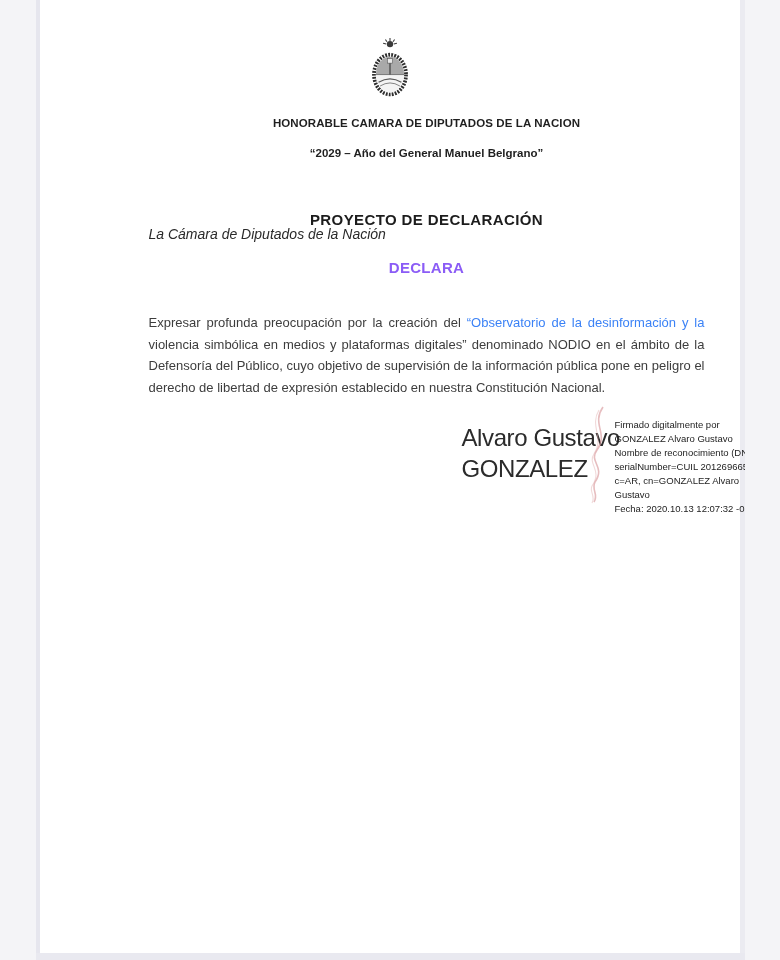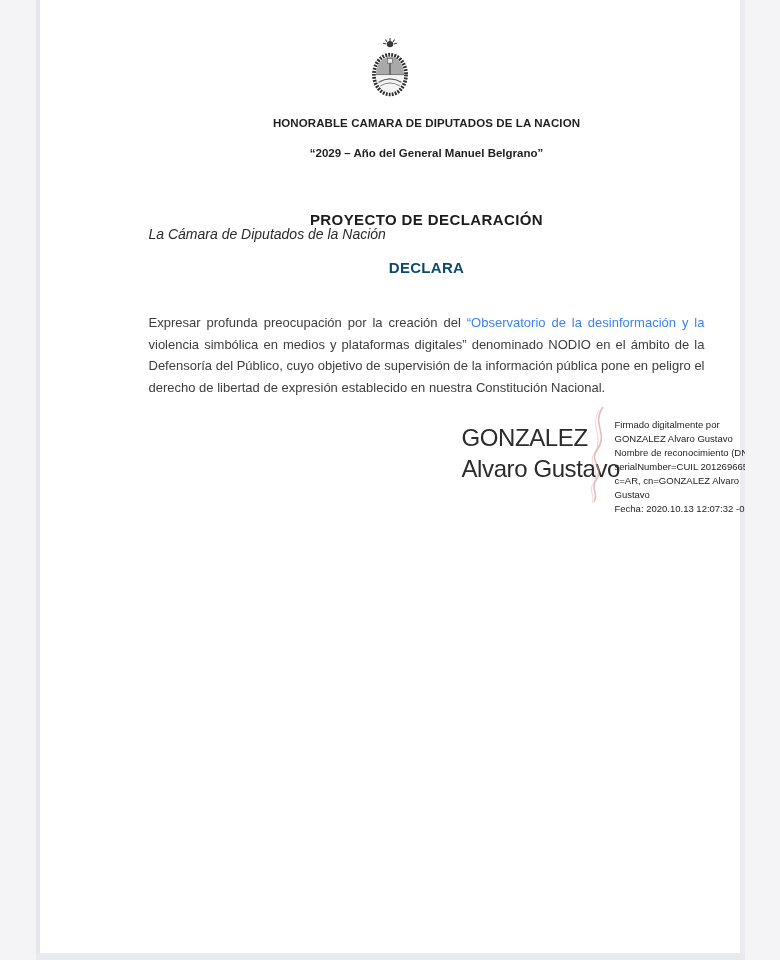--- a/index.html
+++ b/index.html
@@ -28,21 +28,21 @@
   .doc-title {
     position:absolute; left:0; right:0; top:190px; text-align:center;
     font-weight:bold; font-size:15px; letter-spacing:0.4px; color:#1c1c1c;margin-top:21px;
   }
   .chamber-line {
     position:absolute; left:0; top:226px;
     font-style:italic; font-size:14px; color:#2a2a2a;
   }
   .declara {
     position:absolute; left:0; right:0; top:259px; text-align:center;
-    font-weight:bold; font-size:15px; letter-spacing:0.3px; color:#0c4a6e;
+    font-weight:bold; font-size:15px; letter-spacing:0.3px; color:#8b5cf6;
   }
   .body-par {
     position:absolute; left:0; right:0; top:299px;
     font-size:13px; line-height:21.5px; text-align:justify; color:#3d3d3d;
   }
   .body-par .quoted { color:#3b82f6; }
 
   .sig-name {
     position:absolute; left:426px; top:422px;
     font-size:24px; line-height:31px; letter-spacing:-0.4px; color:#2b2b2b;
@@ -96,22 +96,22 @@
     <div class="doc-title">PROYECTO DE DECLARACIÓN</div>
 
     <div class="chamber-line">La Cámara de Diputados de la Nación</div>
 
     <div class="declara">DECLARA</div>
 
     <p class="body-par"><span>Expresar profunda preocupación por la creación del </span><span class="quoted">“Observatorio de la desinformación y la</span><span> violencia simbólica en medios y plataformas digitales” denominado NODIO en el ámbito de la Defensoría del Público, cuyo objetivo de supervisión de la información pública pone en peligro el derecho de libertad de expresión establecido en nuestra Constitución Nacional.</span></p>
   </div>
 
   <div class="sig-name">
+    <div>Alvaro Gustavo</div>
     <div>GONZALEZ</div>
-    <div>Alvaro Gustavo</div>
   </div>
 
   <svg class="sig-flourish" viewBox="0 0 34 102" aria-hidden="true">
     <path d="M22,3 C10,20 28,30 16,46 C7,58 25,62 14,78 C10,86 18,90 13,98" fill="none" stroke="#d89a9c" stroke-width="1.6" opacity="0.65"></path>
     <path d="M18,6 C8,22 24,34 13,50 C6,60 22,66 11,82 C8,88 15,92 11,99" fill="none" stroke="#e3b3b4" stroke-width="1.1" opacity="0.5"></path>
   </svg>
 
   <div class="sig-details">Firmado digitalmente por
 GONZALEZ Alvaro Gustavo
 Nombre de reconocimiento (DN):

